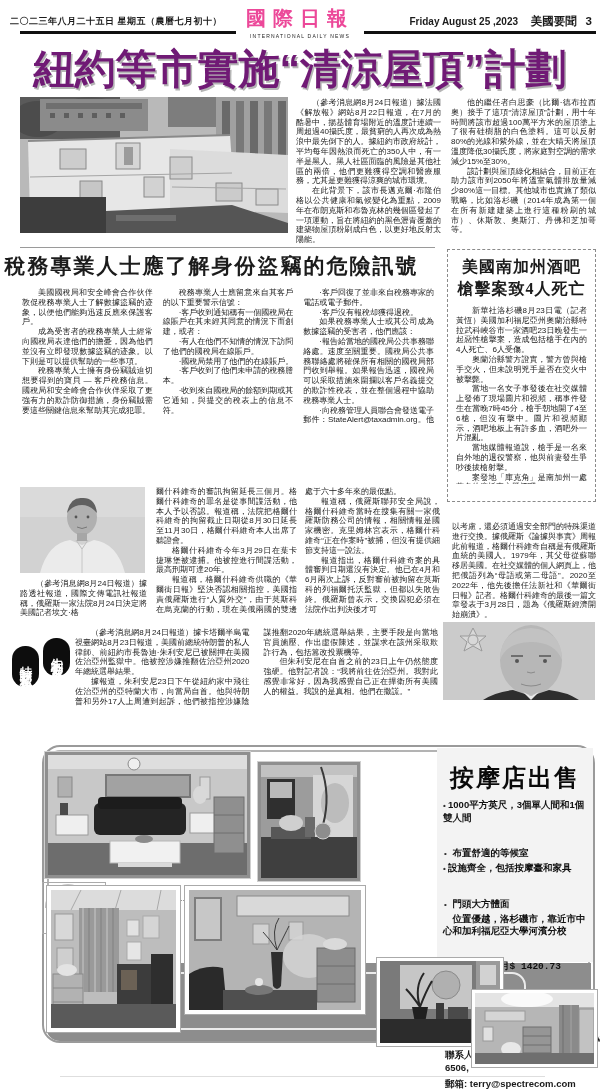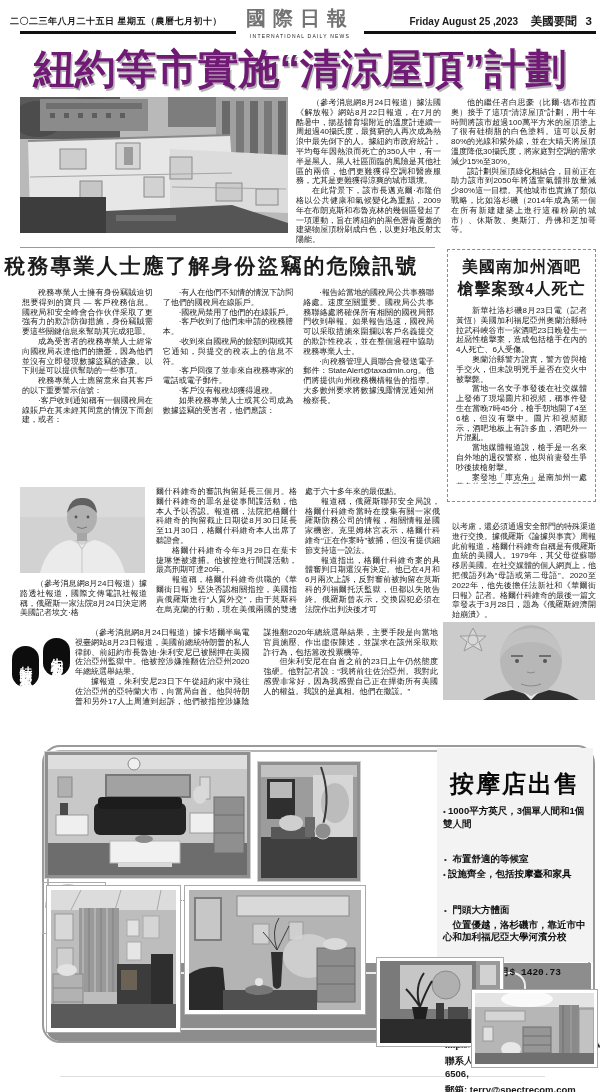--- a/index.html
+++ b/index.html
@@ -10,21 +10,21 @@
     font-family:"Liberation Sans", sans-serif; color:#1b1b1b;
   }
   .abs { position:absolute; }
 
   
   .date-cn { left:10px; top:15px; font-size:9px; font-weight:bold; letter-spacing:.5px; }
   .header-rule { left:20px; top:31px; width:576px; height:3px; background:#101010; }
   .masthead { left:50%; top:5px; transform:translateX(-50%); background:#fff;
               padding:0 10px; text-align:center; z-index:2; }
   .masthead-title { font-family:"Liberation Serif", serif; font-size:20px; font-weight:900;
-                    letter-spacing:7px; color:#737373; white-space:nowrap; }
+                    letter-spacing:7px; color:#ec4899; white-space:nowrap; }
   .masthead-sub { font-size:5px; letter-spacing:1.2px; color:#222; margin-top:1px; }
   .header-right { right:8px; top:14px; font-size:10px; font-weight:bold; white-space:nowrap;padding-left:43px; }
   .header-right .en { font-size:10px; }
   .header-right .sec { font-size:11.5px; margin-left:10px; }
   .header-right .pg { font-size:11.5px; margin-left:6px; }
 
   
   .h1-main { left:8px; top:42px; width:584px; text-align:center;
              font-size:41px; font-weight:900; letter-spacing:0px; color:#701a75;
              text-shadow:1.5px 1.5px 0 #b5b5b5; white-space:nowrap; }
@@ -82,21 +82,21 @@
               border:2px solid #9a9a9a; border-radius:18px; background:#fff; }
   .ad-inner { left:47px; top:750px; width:543px; height:288px;
               border:2px solid #b3b3b3; border-radius:13px; }
   .ad-band  { left:46px; top:963px; width:545px; height:78px;
               background:#8d8d8d; border-radius:0 0 14px 14px; z-index:1; }
   .ad-band-line { left:58px; top:972px; width:468px; height:58px;
               border:2px solid #ececec; border-radius:14px; z-index:1; }
   .ad-panel { left:437px; top:748px; width:156px; height:214px;
               background:#f3f3f3; z-index:2; padding:2px 6px; }
   .ad-title { text-align:center; font-size:24px; font-weight:900; letter-spacing:2px;
-              color:#0a0a0a; margin-top:18px; white-space:nowrap; }
+              color:#0a0a0a; margin-top:12px; white-space:nowrap; }
   .ad-items { margin-top:5px; }
   .ad-items p { font-size:9.5px; font-weight:600; line-height:12px; margin:2px 0; color:#111; }
   .ad-items p.mt { margin-top:24px;font-family:Liberation Mono, monospace; }
   .ad-items p.ad-bullet::before { content:"•  "; font-size:8px; color:#333; }
   .ad-items p.ad-sub { text-indent:1em; }
   .ad-spa { display:inline-block; background:#dcdcdc; font-size:10px; font-weight:bold;
             padding:2px 5px; margin:7px 0 2px 2px; }
   .ad-url { font-family:"Liberation Serif", serif; font-size:9px; font-weight:bold;
             margin:3px 0 0 2px; letter-spacing:-.2px; }
   .ad-contact, .ad-email { font-size:9.5px; font-weight:bold; margin:5px 0 0 2px; }
@@ -180,22 +180,23 @@
       <p class="para">（參考消息網8月24日報道）據法國《解放報》網站8月22日報道，在7月的酷暑中，揚基體育場附近的溫度計連續一周超過40攝氏度，最貧窮的人再次成為熱浪中最先倒下的人。據紐約市政府統計，平均每年因熱浪而死亡的350人中，有一半是黑人。黑人社區面臨的風險是其他社區的兩倍，他們更難獲得空調和醫療服務，尤其是更難獲得涼爽的城市環境。</p>
       <p class="para">在此背景下，該市長邁克爾·布隆伯格以公共健康和氣候變化為重點，2009年在布朗克斯和布魯克林的幾個區發起了一項運動，旨在將紐約的黑色瀝青覆蓋的建築物屋頂粉刷成白色，以更好地反射太陽能。</p>
       <p class="para">他的繼任者白思豪（比爾·德布拉西奧）接手了這項“清涼屋頂”計劃，用十年時間將該市超過100萬平方米的屋頂塗上了很有硅樹脂的白色塗料。這可以反射80%的光線和紫外線，並在大晴天將屋頂溫度降低30攝氏度，將家庭對空調的需求減少15%至30%。</p>
       <p class="para">該計劃與屋頂綠化相結合，目前正在助力該市到2050年將溫室氣體排放量減少80%這一目標。其他城市也實施了類似戰略，比如洛杉磯（2014年成為第一個在所有新建建築上進行這種粉刷的城市）、休斯敦、奧斯汀、丹佛和芝加哥等。</p>
     </div>
 
   <div class="abs divider1"></div>
 
   <div class="abs a2-head">稅務專業人士應了解身份盜竊的危險訊號</div>
   <div class="abs a2-body bodytext">
+      <p class="para">美國國稅局和安全峰會合作伙伴敦促稅務專業人士了解數據盜竊的迹象，以便他們能夠迅速反應來保護客戶。</p>
+      <p class="para">成為受害者的稅務專業人士經常向國稅局表達他們的擔憂，因為他們並沒有立即發現數據盜竊的迹象。以下則是可以提供幫助的一些事項。</p>
       <p class="para">稅務專業人士擁有身份竊賊迫切想要得到的寶貝 — 客戶稅務信息。國稅局和安全峰會合作伙伴采取了更強有力的欺詐防御措施，身份竊賊需要這些關鍵信息來幫助其完成犯罪。</p>
-      <p class="para">成為受害者的稅務專業人士經常向國稅局表達他們的擔憂，因為他們並沒有立即發現數據盜竊的迹象。以下則是可以提供幫助的一些事項。</p>
       <p class="para">稅務專業人士應留意來自其客戶的以下重要警示信號：</p>
       <p class="para">·客戶收到通知稱有一個國稅局在線賬戶在其未經其同意的情況下而創建，或者：</p>
       <p class="para">·有人在他們不知情的情況下訪問了他們的國稅局在線賬戶。</p>
       <p class="para">·國稅局禁用了他們的在線賬戶。</p>
       <p class="para">·客戶收到了他們未申請的稅務謄本。</p>
       <p class="para">·收到來自國稅局的餘額到期或其它通知，與提交的稅表上的信息不符。</p>
       <p class="para">·客戶回復了並非來自稅務專家的電話或電子郵件。</p>
       <p class="para">·客戶沒有報稅却獲得退稅。</p>
       <p class="para">如果稅務專業人士或其公司成為數據盜竊的受害者，他們應該：</p>
       <p class="para">·報告給當地的國稅局公共事務聯絡處。速度至關重要。國稅局公共事務聯絡處將確保所有相關的國稅局部門收到舉報。如果報告迅速，國稅局可以采取措施來圍攔以客戶名義提交的欺詐性稅表，並在整個過程中協助稅務專業人士。</p>

